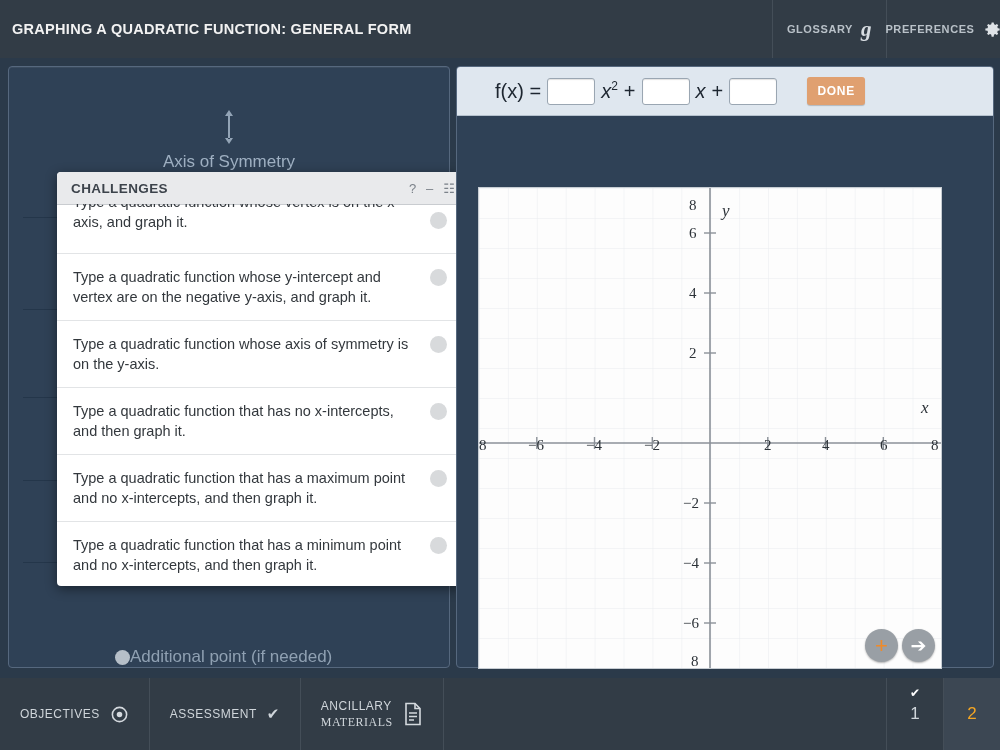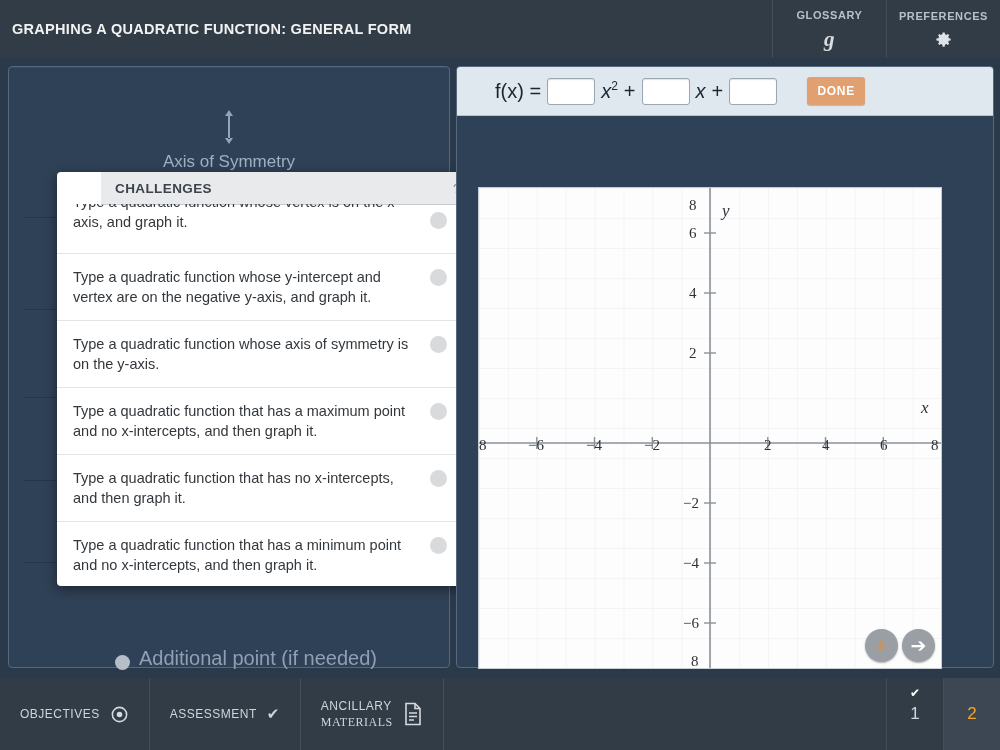--- a/index.html
+++ b/index.html
@@ -18,21 +18,20 @@
     display:flex;align-items:stretch;font-weight:bold;
   }
   .topbar-title{
     flex:1;display:flex;align-items:center;padding-left:12px;
     color:#f2f2f2;font-size:14.5px;letter-spacing:.3px;
   }
   .topbar-btn{
     width:113px;display:flex;align-items:center;justify-content:center;
     gap:8px;color:#b9c1c8;font-size:11px;letter-spacing:.6px;
     border-left:1px solid #444e58;
-    flex-direction:column;
   }
   .topbar-btn .glyph{font-size:21px;color:#d8dde2;line-height:1;}
   .gear{width:19px;height:19px;display:block;}
 
   
   .leftpanel{
     position:absolute;left:8px;top:66px;width:440px;height:600px;
     background:#2f4156;border:1px solid #56687e;border-radius:4px;
     box-shadow:0 1px 0 rgba(255,255,255,.06) inset;
   }
@@ -40,39 +39,38 @@
     position:absolute;left:0;top:46px;width:440px;height:56px;
     display:flex;align-items:center;justify-content:center;gap:8px;
     color:#9fb0c2;font-size:17px;flex-direction:column;
   }
   .arrow-vert{
     width:12px;height:34px;display:block;
   }
   .row-sep{position:absolute;left:14px;width:412px;border-top:1px solid #24364a;}
 
   .addpoint{
-    position:absolute;left:106px;top:580px;color:#8fa0b2;font-size:20px;
-    display:flex;align-items:flex-end;gap:9px;
+    position:absolute;left:106px;top:580px;color:#8fa0b2;font-size:17px;
+    display:flex;align-items:center;
   }
   .radio-dot{
     width:15px;height:15px;border-radius:50%;background:#b6bfc8;display:block;
   }
 
   .reset-btn{
     position:absolute;left:56px;top:639px;width:38px;height:38px;
     background:#f26a21;border-radius:3px;display:flex;align-items:center;justify-content:center;
     color:#fff;font-size:21px;box-shadow:0 1px 2px rgba(0,0,0,.4);
   }
 
   
   .dialog{
     position:absolute;left:57px;top:172px;width:406px;height:414px;
     background:#fff;border-radius:4px;box-shadow:0 3px 12px rgba(0,0,0,.45);
     overflow:hidden;
-    padding-left:44px;
   }
   .dialog-head{
     height:32px;background:#e9eaec;border-bottom:1px solid #c9ccd0;
     display:flex;align-items:center;padding:0 8px 0 14px;
   }
   .dialog-title{flex:1;color:#3c434b;font-size:13.5px;font-weight:bold;letter-spacing:.4px;}
   .dialog-ctrl{color:#7b828a;font-size:13px;margin-left:10px;}
   .dialog-body{
     position:absolute;top:32px;left:0;width:406px;height:382px;overflow:hidden;
   }
@@ -221,26 +219,26 @@
         <div>Type a quadratic function whose y-intercept and vertex are on the negative y-axis, and graph it.</div>
         <span class="chal-radio"></span>
       </div>
 
       <div class="chal-item">
         <div>Type a quadratic function whose axis of symmetry is on the y-axis.</div>
         <span class="chal-radio"></span>
       </div>
 
       <div class="chal-item">
+        <div>Type a quadratic function that has no x-intercepts, and then graph it.</div>
+        <span class="chal-radio"></span>
+      </div>
+
+      <div class="chal-item">
         <div>Type a quadratic function that has a maximum point and no x-intercepts, and then graph it.</div>
-        <span class="chal-radio"></span>
-      </div>
-
-      <div class="chal-item">
-        <div>Type a quadratic function that has no x-intercepts, and then graph it.</div>
         <span class="chal-radio"></span>
       </div>
 
       <div class="chal-item">
         <div>Type a quadratic function that has a minimum point and no x-intercepts, and then graph it.</div>
         <span class="chal-radio"></span>
       </div>
 
     </div>
   </div>

